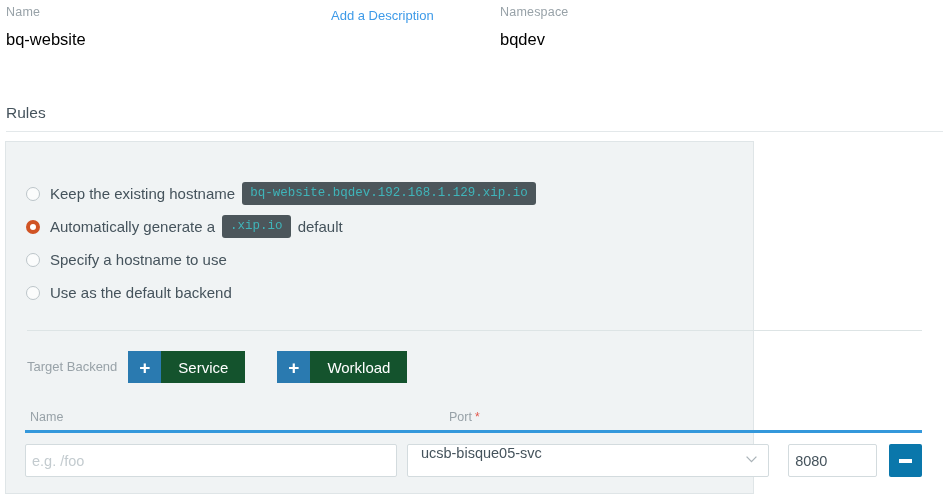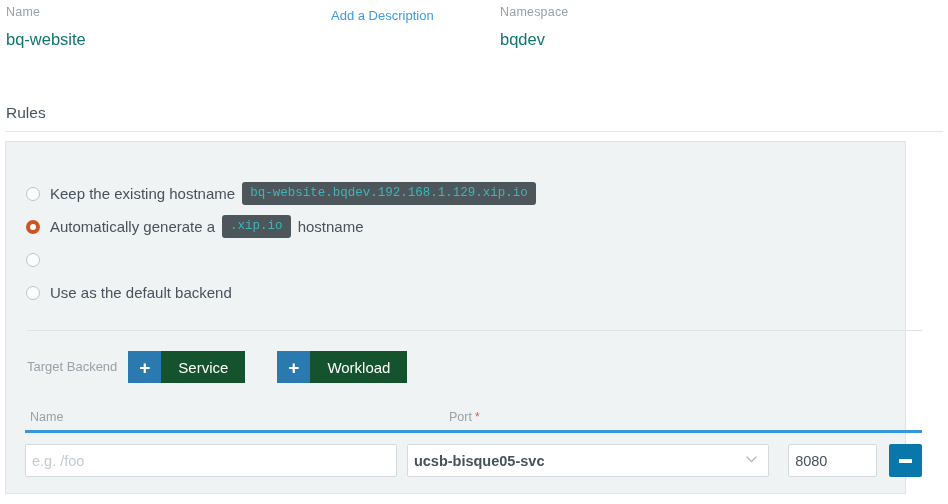--- a/index.html
+++ b/index.html
@@ -28,21 +28,21 @@
     position: absolute;
   }
   .meta-label {
     font-size: 12.5px;
     color: #98a2a8;
     line-height: 16px;
     letter-spacing: .2px;
   }
   .meta-value {
     font-size: 16.5px;
-    color: #0f766e;
+    color: #000000;
     line-height: 22px;
     margin-top: 8px;
   }
   #field-name { left: 6px; top: 4px; }
   #field-namespace { left: 500px; top: 4px; }
   .desc-link {
     position: absolute;
     left: 331px;
     top: 8px;
     font-size: 13px;
@@ -68,21 +68,21 @@
     width: 937px;
     height: 1px;
     background: #e3e8ea;
   }
 
   
   .panel {
     position: absolute;
     left: 5px;
     top: 141px;
-    width: 901px;
+    width: 749px;
     height: 353px;
     background: #f0f3f4;
     border: 1px solid #dfe5e7;
     box-sizing: border-box;
   }
 
   
   .radio-list {
     position: absolute;
     left: 20px;
@@ -244,25 +244,23 @@
   }
   .select-box {
     width: 100%;
     height: 33px;
     box-sizing: border-box;
     border: 1px solid #d3dbde;
     background: #ffffff;
     border-radius: 2px;
     font-size: 14.5px;
     color: #45535c;
-    padding: 0 30px 0 6px;
-    display: flex;
-    align-items: center;
+    padding: 0 30px 0 13px;
+    display: flex;
     cursor: pointer;
-    font-weight: bold;
   }
   .chev {
     position: absolute;
     right: 12px;
     top: 12px;
     width: 11px;
     height: 7px;
     pointer-events: none;
   }
   .chev svg { display: block; }
@@ -316,25 +314,26 @@
     <div class="radio-row" style="height:33px">
       <span class="radio-mark"></span>
       <span class="radio-text">Keep the existing hostname</span>
       <span class="code-badge">bq-website.bqdev.192.168.1.129.xip.io</span>
     </div>
 
     <div class="radio-row checked">
       <span class="radio-mark"></span>
       <span class="radio-text">Automatically generate a</span>
       <span class="code-badge">.xip.io</span>
-      <span class="radio-text" style="margin-left:0">hostname</span>
+      <span class="radio-text" style="margin-left:0">default</span>
     </div>
 
     <div class="radio-row">
       <span class="radio-mark"></span>
+      <span class="radio-text">Specify a hostname to use</span>
     </div>
 
     <div class="radio-row">
       <span class="radio-mark"></span>
       <span class="radio-text">Use as the default backend</span>
     </div>
 
   </div>
 
   <div class="panel-divider"></div>

